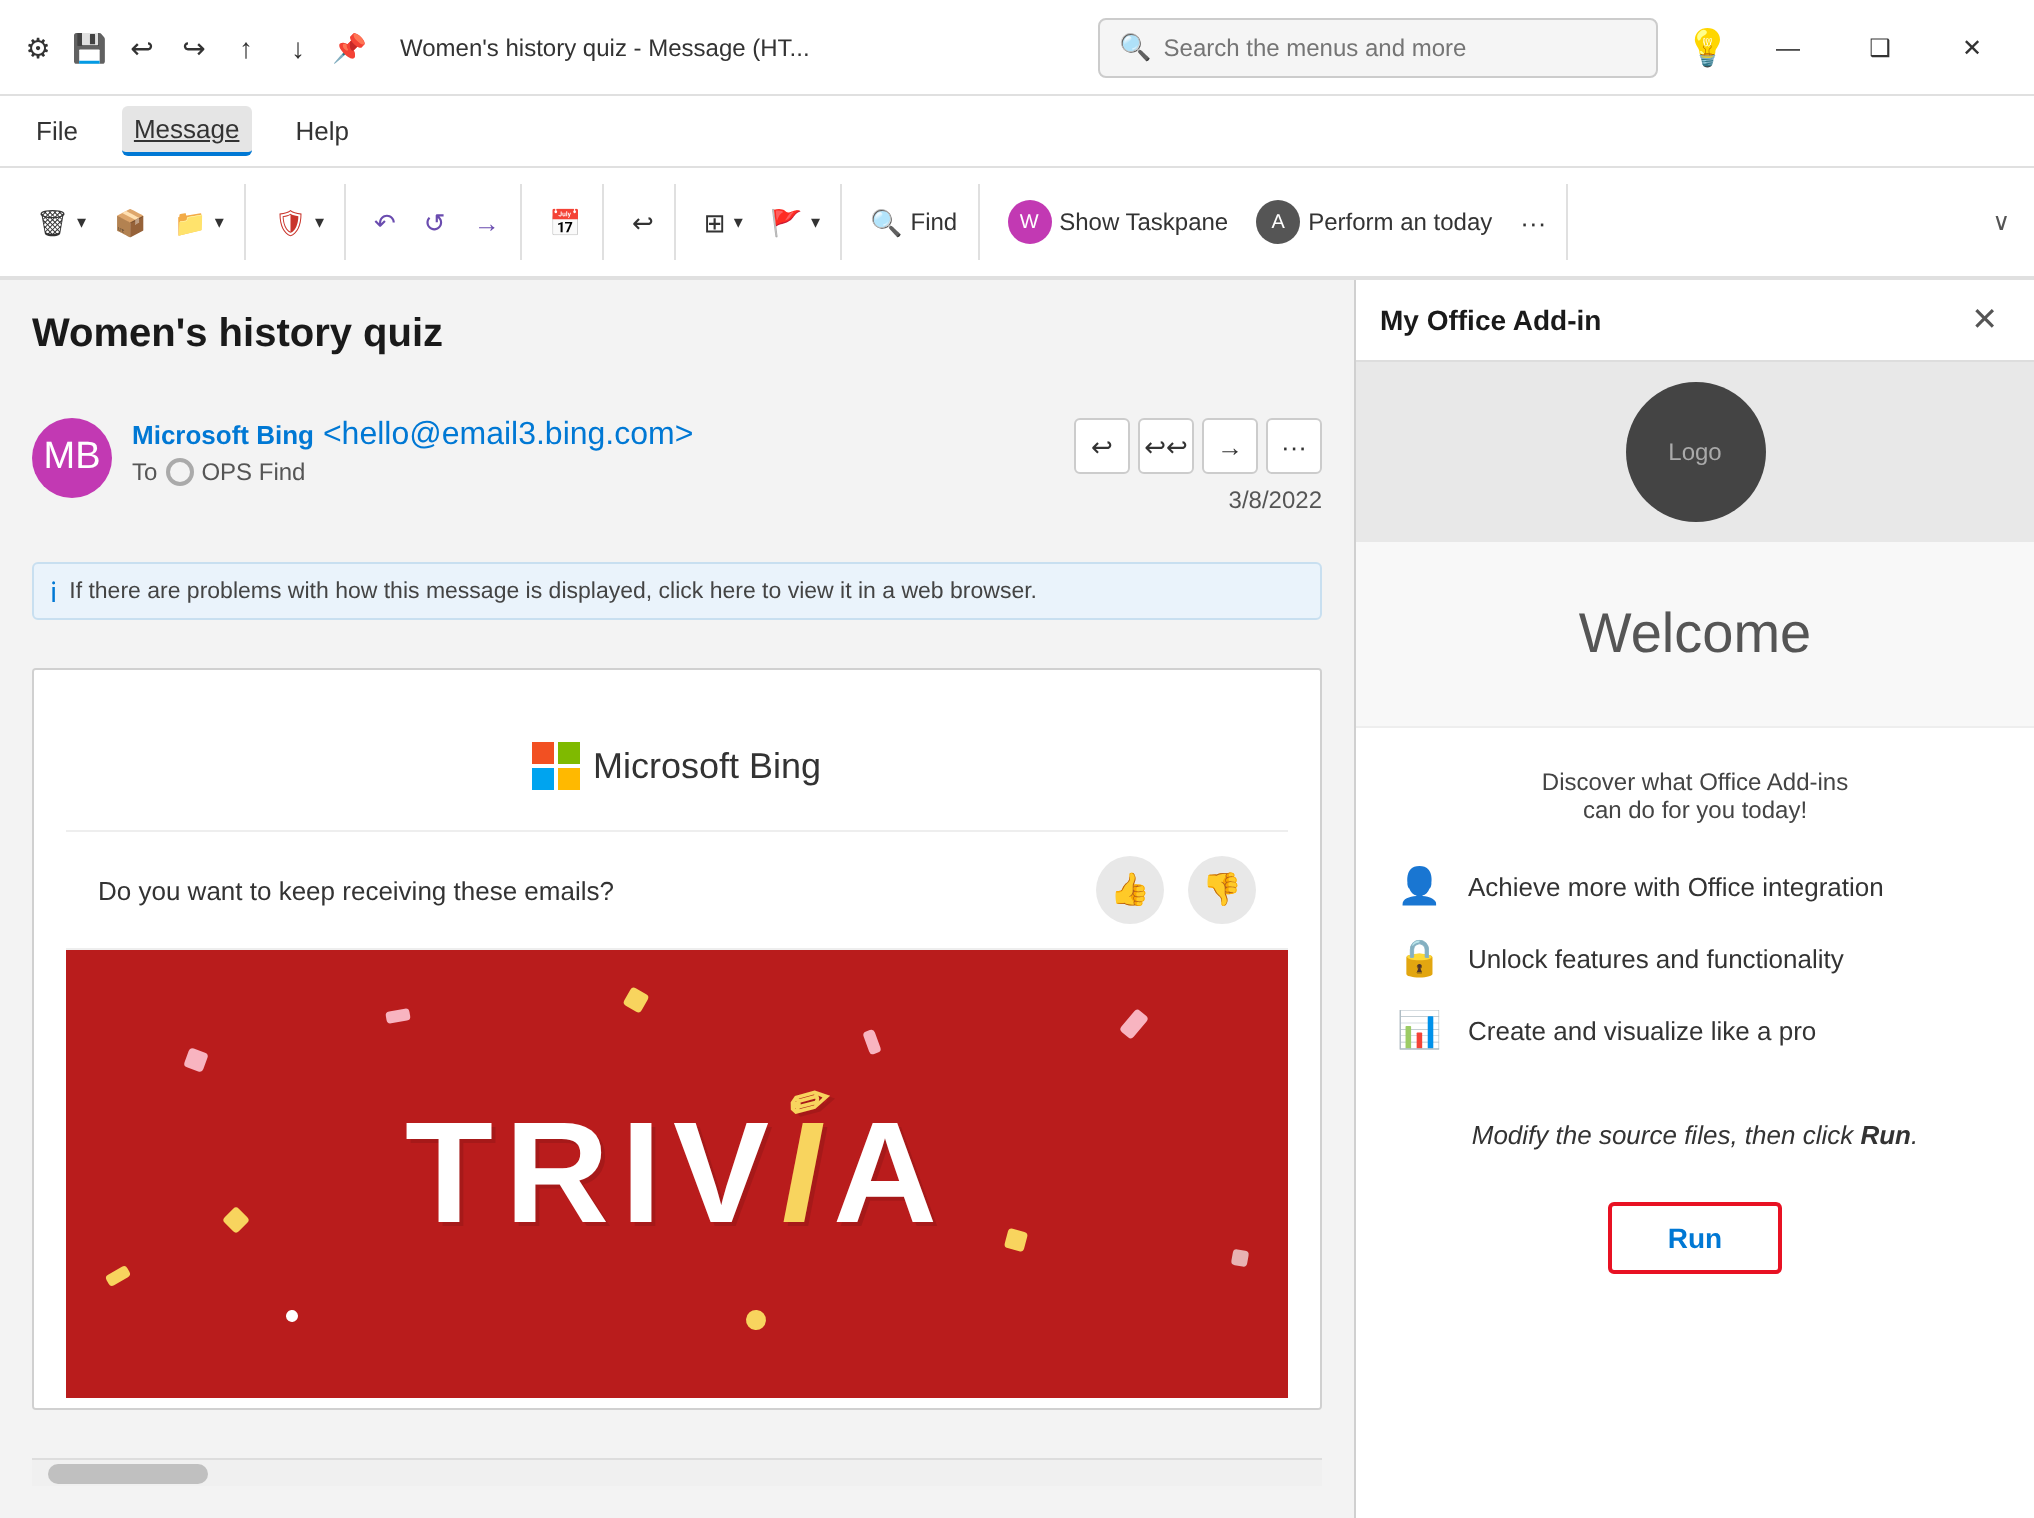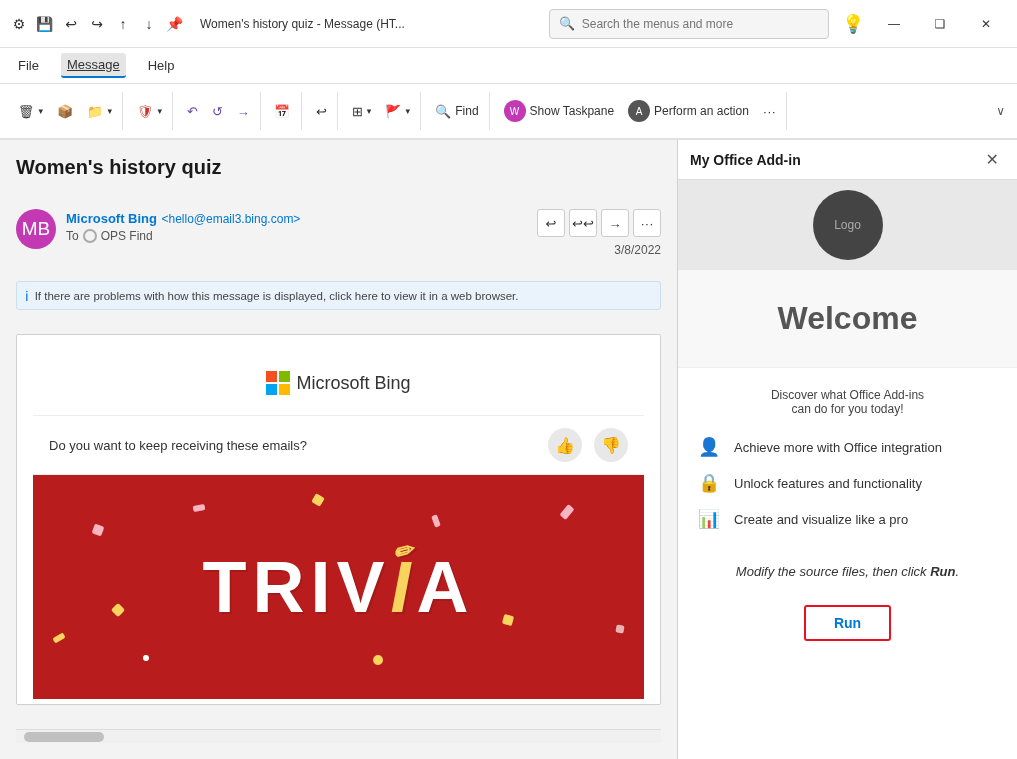--- a/index.html
+++ b/index.html
@@ -54,21 +54,21 @@
     .email-pane {
       flex: 1; background: #f3f3f3; overflow: hidden; display: flex; flex-direction: column;
       padding: 16px; gap: 24px;
     }
     .email-title { font-size: 20px; font-weight: 600; color: #1a1a1a; margin-bottom: 6px; }
 
     .email-header { display: flex; align-items: flex-start; gap: 10px; }
     .avatar { width: 40px; height: 40px; border-radius: 50%; background: #c239b3; display: flex; align-items: center; justify-content: center; color: #ffffff; font-size: 19px; font-weight: 400; flex-shrink: 0; }
     .sender-info { flex: 1; }
     .sender-name { font-size: 13px; font-weight: 600; color: #0078d4; }
-    .sender-email { font-size: 12px; color: #0078d4; }
+    .sender-email { font-size: 16px; color: #0078d4; }
     .to-line { display: flex; align-items: center; gap: 4px; font-size: 12px; color: #555; margin-top: 2px; }
     .to-circle { width: 14px; height: 14px; border-radius: 50%; border: 2px solid #aaa; display: inline-block; }
     .email-date { font-size: 12px; color: #555; white-space: nowrap; }
     .email-actions { display: flex; gap: 4px; align-items: center; }
     .ea-btn { width: 28px; height: 28px; display: flex; align-items: center; justify-content: center; border: 1px solid #ccc; border-radius: 3px; cursor: pointer; font-size: 13px; color: #333; background: #fff; }
 
     .info-bar { font-size: 11.5px; color: #444; background: #eaf3fb; border: 1px solid #c8dff0; border-radius: 3px; padding: 4px 8px; display: flex; align-items: center; gap: 6px; }
     .info-icon { color: #0078d4; font-size: 14px; }
 
     
@@ -125,21 +125,21 @@
 
     .sidebar-body { flex: 1; overflow-y: auto; background: #fff; }
     .sidebar-body::-webkit-scrollbar { width: 10px; }
     .sidebar-body::-webkit-scrollbar-track { background: #f0f0f0; }
     .sidebar-body::-webkit-scrollbar-thumb { background: #c0c0c0; }
 
     .logo-area { background: #e8e8e8; height: 90px; display: flex; align-items: center; justify-content: center; }
     .logo-circle { width: 70px; height: 70px; border-radius: 50%; background: #444; display: flex; align-items: center; justify-content: center; color: #888; font-size: 18px; }
 
     .welcome-section { background: #f8f8f8; padding: 30px 20px; text-align: center; border-bottom: 1px solid #eee; }
-    .welcome-text { font-size: 32px; color: #555; font-weight: 700; }
+    .welcome-text { font-size: 28px; color: #555; font-weight: 400; }
 
     .discover-section { padding: 20px; }
     .discover-text { font-size: 12px; color: #444; text-align: center; margin-bottom: 20px; }
     .feature-item { display: flex; align-items: center; gap: 12px; margin-bottom: 14px; font-size: 13px; color: #333; }
     .feature-icon { font-size: 18px; color: #555; width: 24px; text-align: center; }
 
     .modify-text { font-size: 13px; color: #333; padding: 0 20px 16px; text-align: center; font-style: italic; }
     .modify-text strong { font-weight: 700; }
 
     .run-btn-area { padding: 10px 20px 20px; display: flex; justify-content: center; }
@@ -240,21 +240,21 @@
       <span class="label">Find</span>
     </div>
   </div>
   <div class="ribbon-group">
     <div class="r-btn">
       <span style="width:22px;height:22px;border-radius:50%;background:#c239b3;display:inline-flex;align-items:center;justify-content:center;color:#fff;font-size:10px;">W</span>
       <span class="label">Show Taskpane</span>
     </div>
     <div class="r-btn">
       <span style="width:22px;height:22px;border-radius:50%;background:#555;display:inline-flex;align-items:center;justify-content:center;color:#fff;font-size:10px;">A</span>
-      <span class="label">Perform an action</span>
+      <span class="label">Perform an today</span>
     </div>
     <div class="r-btn">
       <span>···</span>
     </div>
   </div>
   <span class="ribbon-expander">∨</span>
 </div>
 
 <div class="main-content">
 

